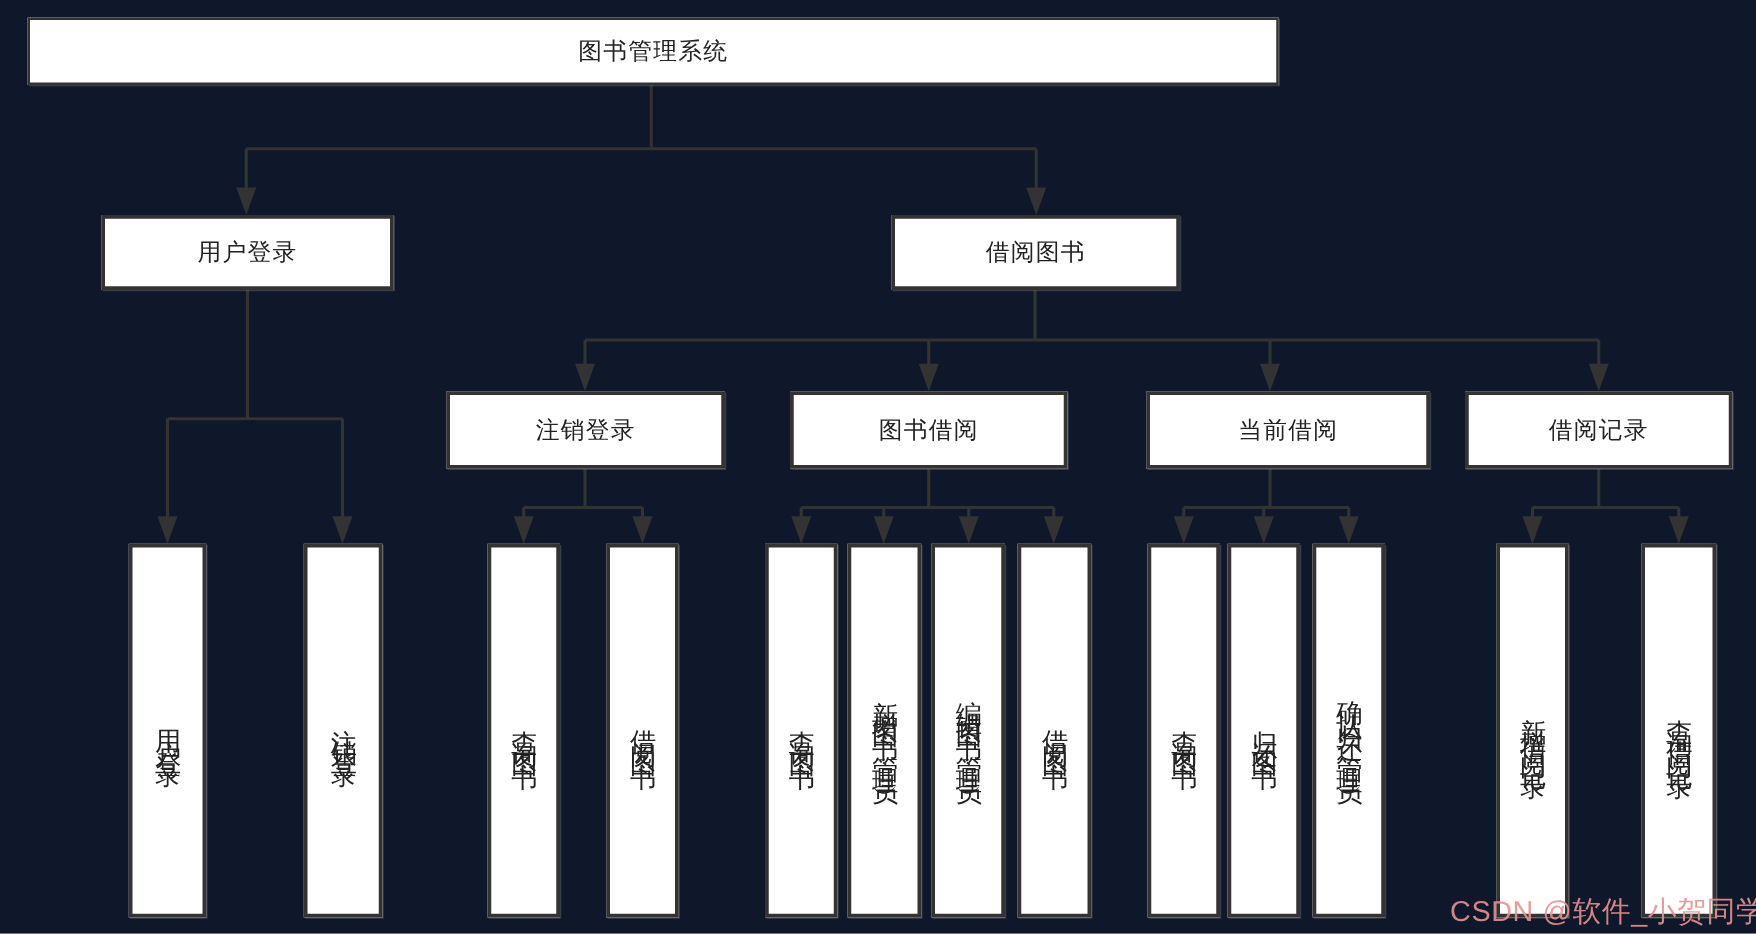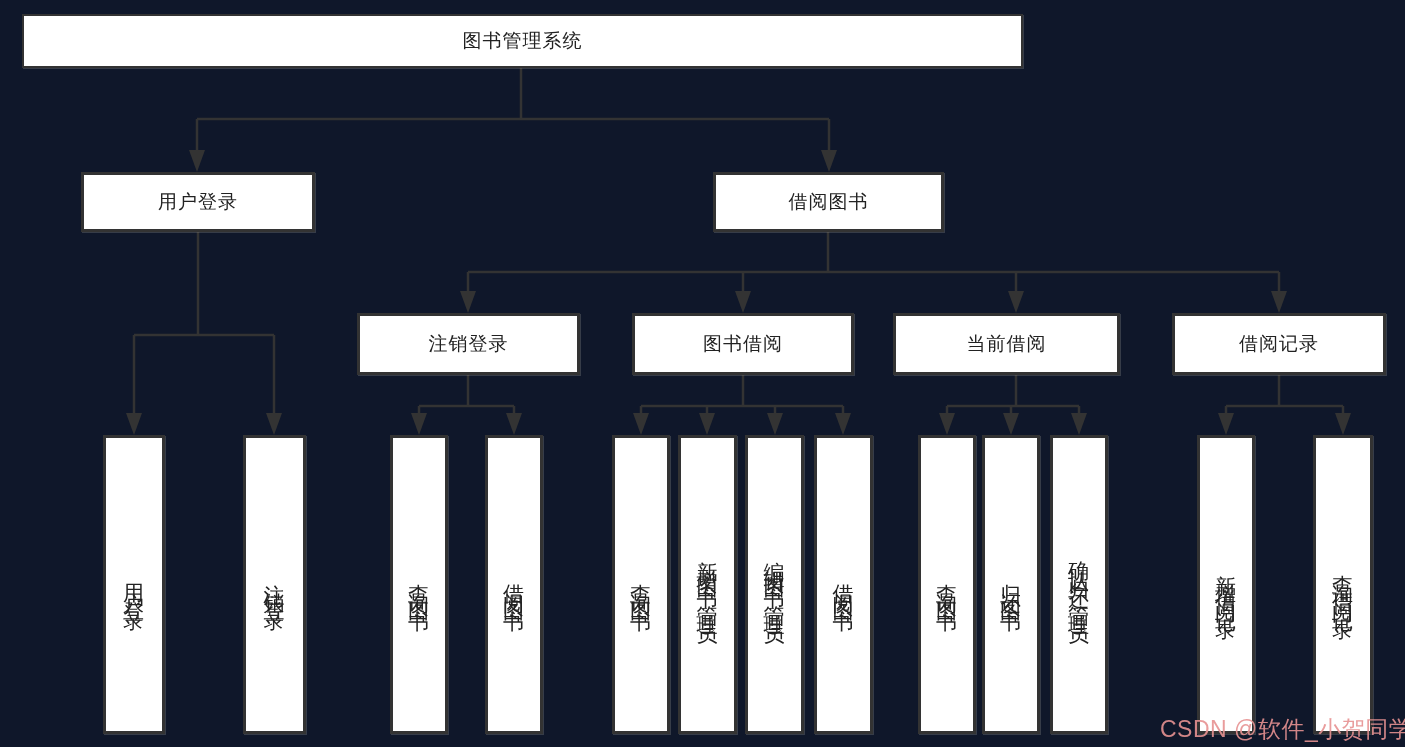--- a/index.html
+++ b/index.html
@@ -101,21 +101,21 @@
   <div class="node" style="left:713px;top:172px;width:231px;height:60px;">
     <span class="h-label">借阅图书</span>
   </div>
 
   <div class="node" style="left:357px;top:313px;width:223px;height:62px;">
     <span class="h-label">注销登录</span>
   </div>
   <div class="node" style="left:632px;top:313px;width:222px;height:62px;">
     <span class="h-label">图书借阅</span>
   </div>
-  <div class="node" style="left:893px;top:313px;width:227px;height:62px;">
+  <div class="node" style="left:917px;top:313px;width:227px;height:62px;">
     <span class="h-label">当前借阅</span>
   </div>
   <div class="node" style="left:1172px;top:313px;width:214px;height:62px;">
     <span class="h-label">借阅记录</span>
   </div>
 
   <div class="node leaf" style="left:103px;top:435px;width:62px;height:299px;">
     <span class="v-label">用户登录</span>
   </div>
   <div class="node leaf" style="left:243px;top:435px;width:63px;height:299px;">

